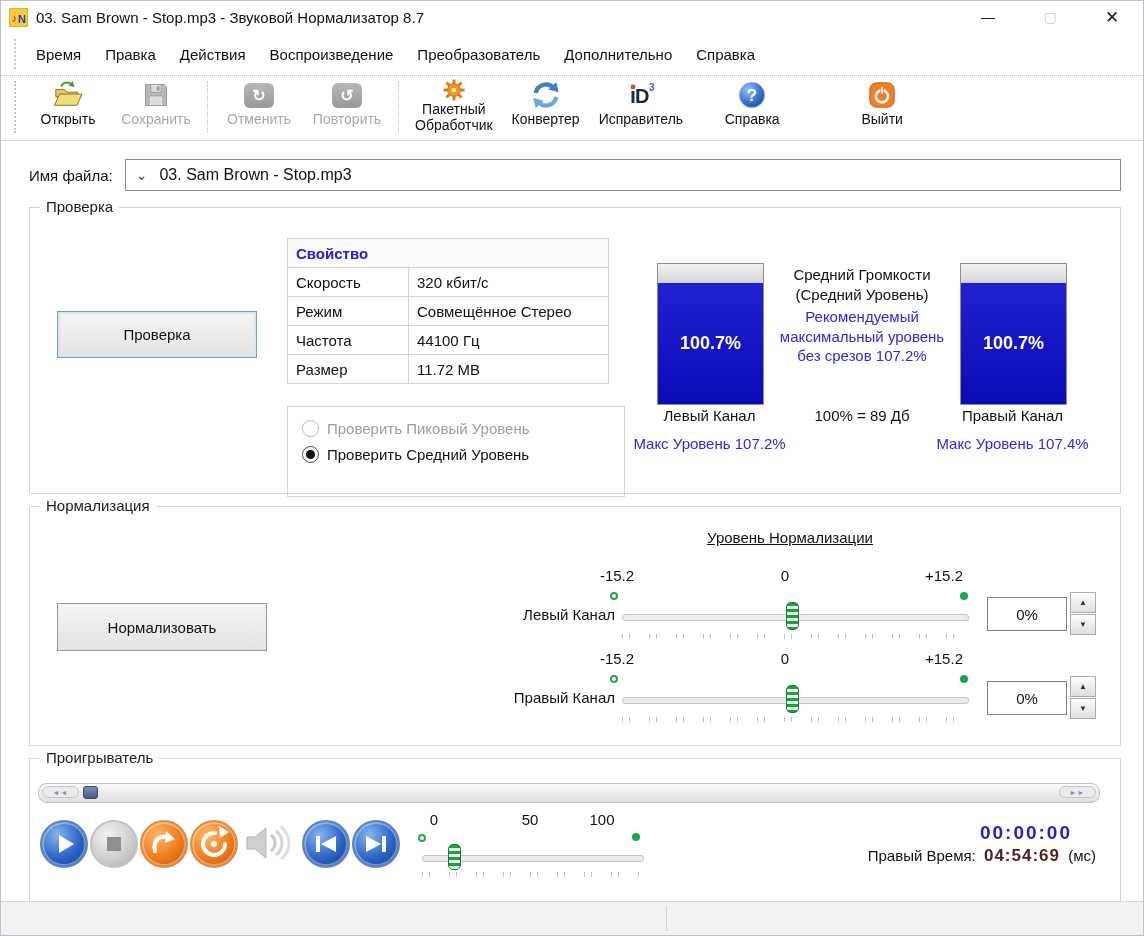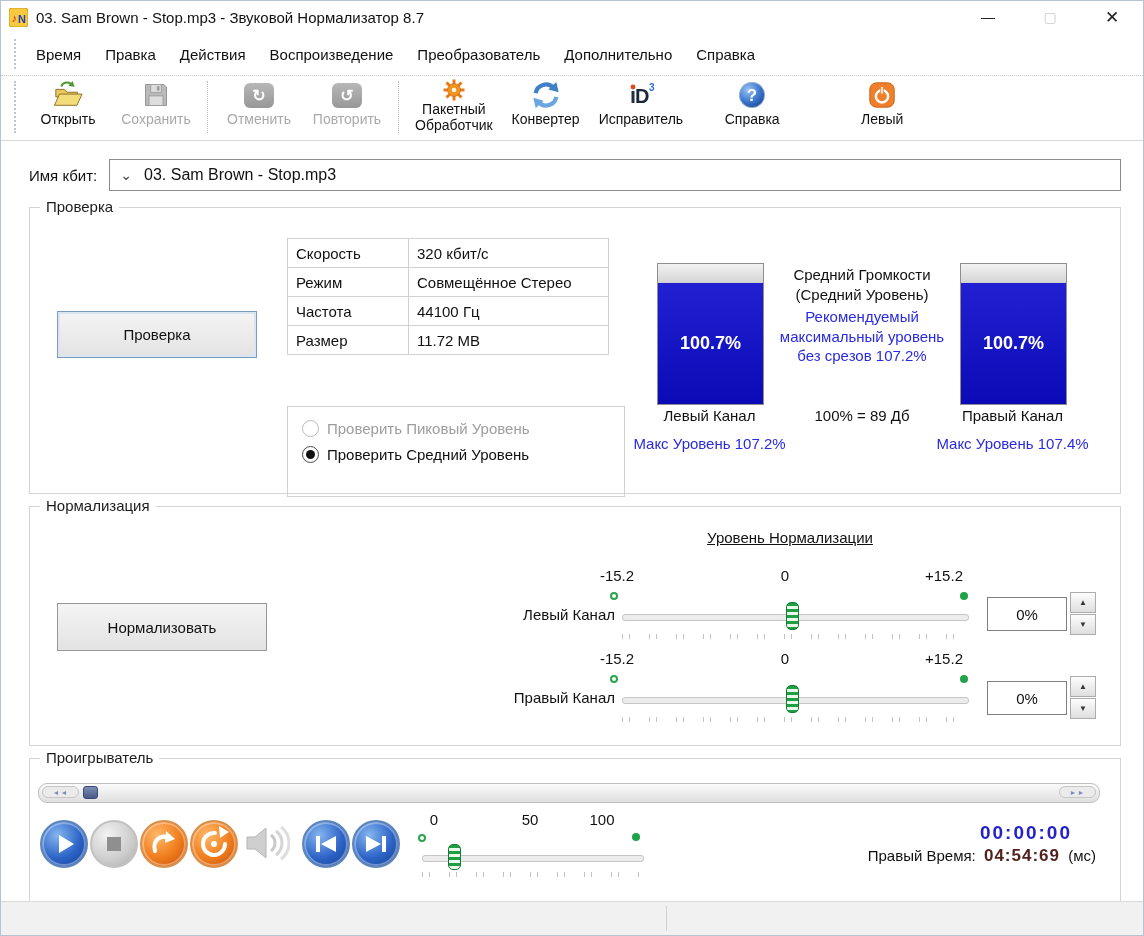--- a/index.html
+++ b/index.html
@@ -244,39 +244,42 @@
     </div>
 
     <div class="tool sp-exit">
       <span class="ticon">
         <svg width="30" height="30" viewBox="0 0 32 32">
           <rect x="3" y="3" width="26" height="26" rx="7" fill="#ef7f2a" stroke="#c85f12"></rect>
           <circle cx="16" cy="17.5" r="6.5" fill="none" stroke="#fff" stroke-width="2.6"></circle>
           <rect x="14.7" y="7" width="2.6" height="8" fill="#fff" stroke="#ef7f2a" stroke-width="1"></rect>
         </svg>
       </span>
-      <span class="tlabel">Левый</span>
+      <span class="tlabel">Выйти</span>
     </div>
   </div>
 
   <div class="filename-row">
-    <span class="flabel">Имя кбит:</span>
+    <span class="flabel">Имя файла:</span>
     <div class="combo">
       <span class="chev">⌄</span>
       <span>03. Sam Brown - Stop.mp3</span>
     </div>
   </div>
 
   <div class="group g-check">
     <span class="group-label">Проверка</span>
 
     <button class="btn focused abs" style="left:27px; top:103px; width:200px; height:47px;">Проверка</button>
 
     <table class="prop-table abs" style="left:257px; top:30px; width:322px;">
       <tbody>
+          <tr class="head">
+            <td colspan="2">Свойство</td>
+          </tr>
       <tr>
         <td class="pname">Скорость</td>
         <td>320 кбит/с</td>
       </tr>
       <tr>
         <td class="pname">Режим</td>
         <td>Совмещённое Стерео</td>
       </tr>
       <tr>
         <td class="pname">Частота</td>

